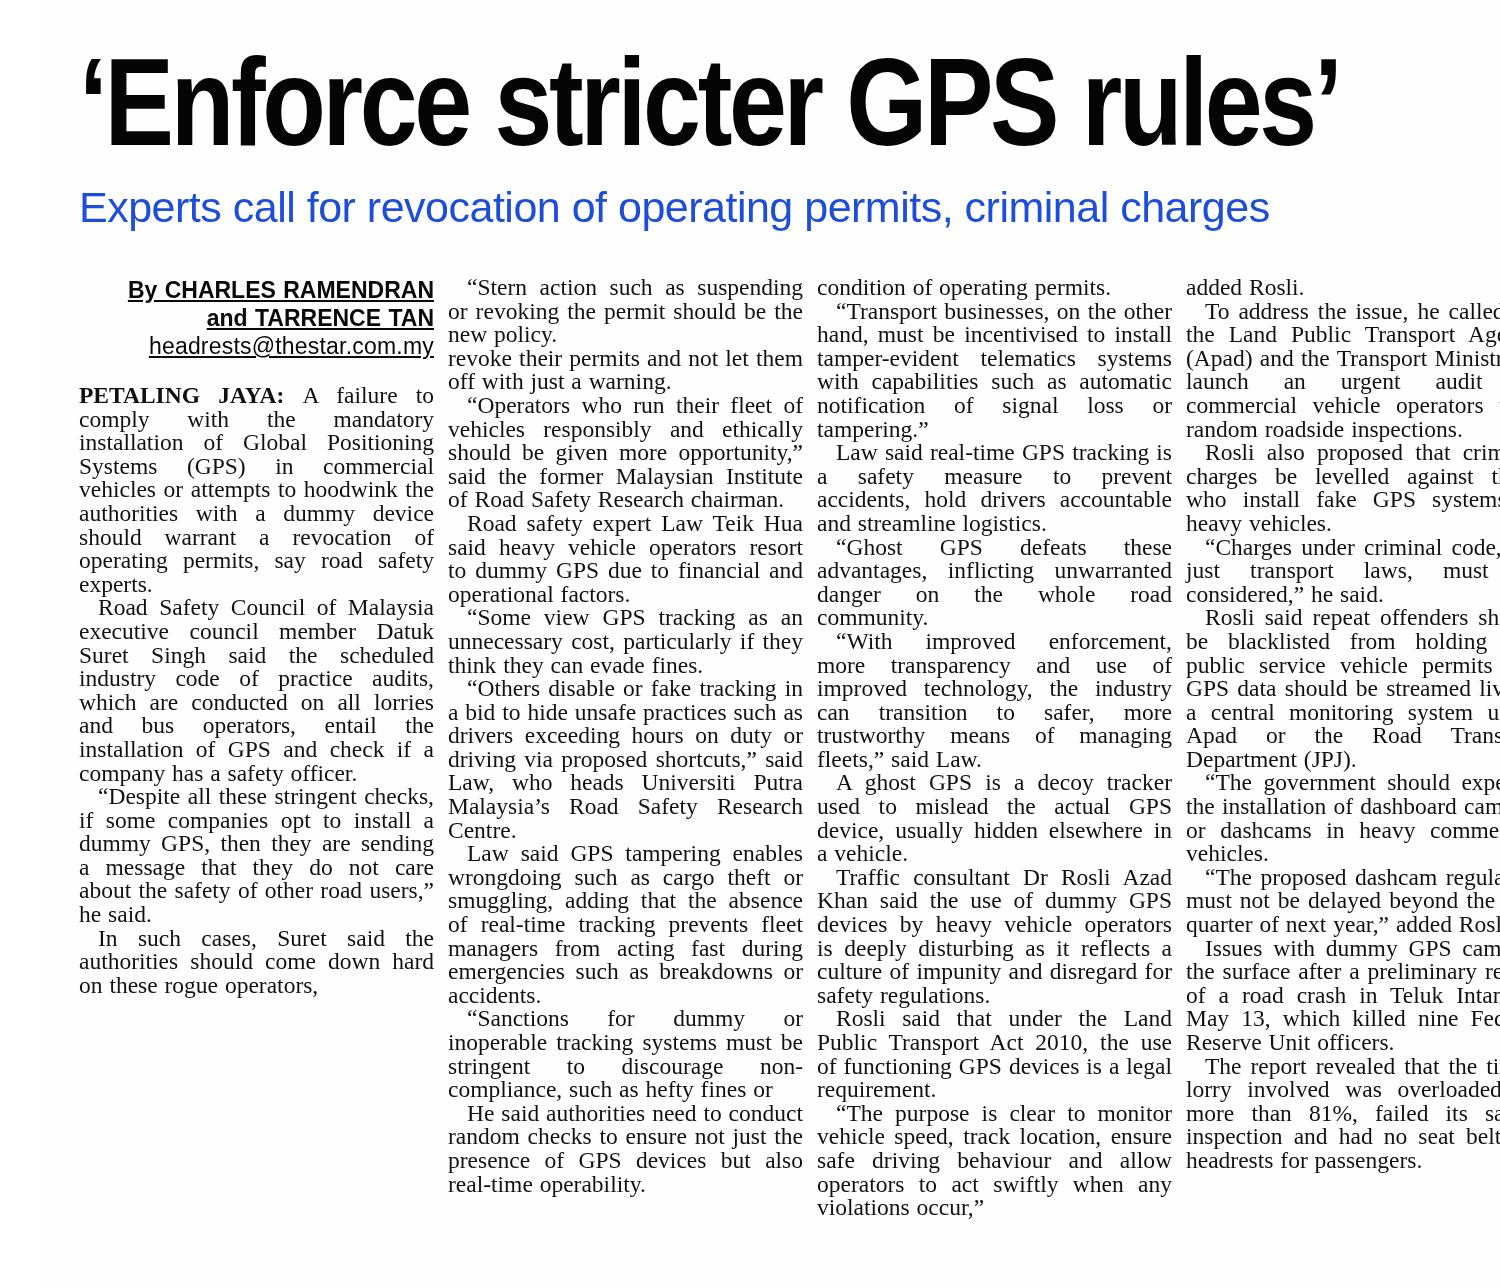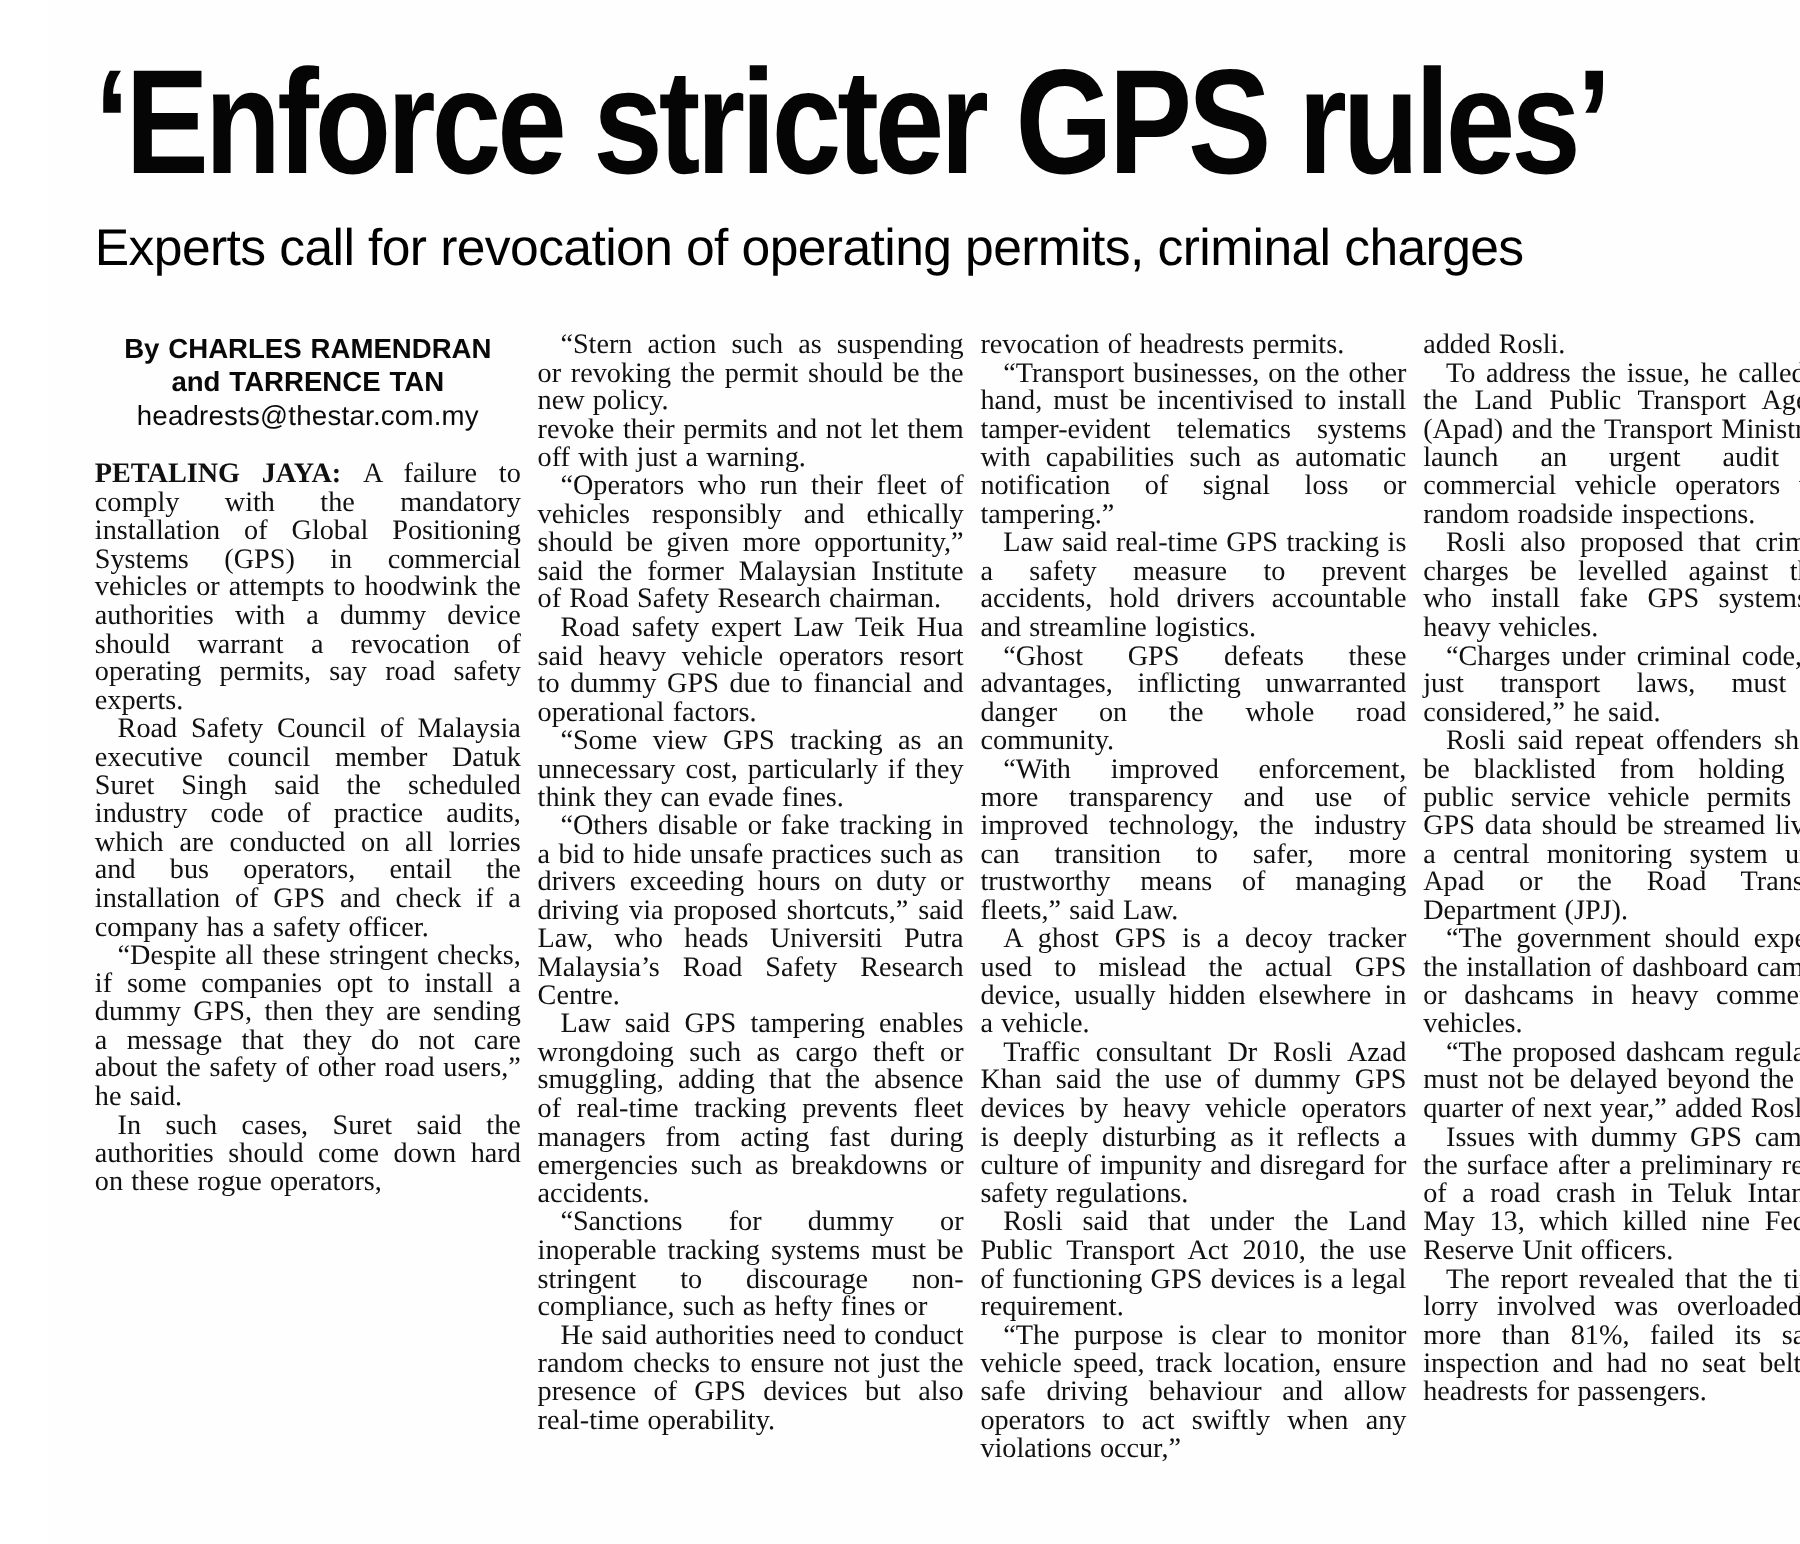--- a/index.html
+++ b/index.html
@@ -36,21 +36,21 @@
     transform: scaleX(0.84);
     transform-origin: 0 50%;
   }
   .subheadline {
     margin-top: 14px;
     font-family: "Liberation Sans", sans-serif;
     font-weight: 400;
     font-size: 43px;
     line-height: 50px;
     letter-spacing: -0.5px;
-    color: #000000;
+    color: #1d4ed8;
     white-space: nowrap;
   }
   .columns {
     margin-top: 44px;
     display: flex;
     gap: 14px;
   }
   .col {
     flex: 0 0 355px;
     width: 355px;
@@ -58,22 +58,23 @@
     font-size: 23.5px;
     line-height: 23.6px;
     word-spacing: 1px;
     color: #111;
   }
   .byline {
     font-family: "Liberation Sans", sans-serif;
     font-size: 23px;
     line-height: 28px;
     margin-bottom: 24px;
-    text-align: center;
+    text-align: right;
     color: #090909;
+    text-decoration: underline;
   }
   .byline .by-bold { font-weight: 700; }
   .byline .by-email { font-weight: 400; letter-spacing: 0.2px; }
   .para { text-indent: 19px; margin: 0; }
   .para.noindent { text-indent: 0; }
   .para b.lead { font-weight: 700; }
 </style>
 </head>
 <body>
 
@@ -101,21 +102,21 @@
         <p class="para noindent">revoke their permits and not let them off with just a warning.</p>
         <p class="para">“Operators who run their fleet of vehicles responsibly and ethically should be given more opportunity,” said the former Malaysian Institute of Road Safety Research chairman.</p>
         <p class="para">Road safety expert Law Teik Hua said heavy vehicle operators resort to dummy GPS due to financial and operational factors.</p>
         <p class="para">“Some view GPS tracking as an unnecessary cost, particularly if they think they can evade fines.</p>
         <p class="para">“Others disable or fake tracking in a bid to hide unsafe practices such as drivers exceeding hours on duty or driving via proposed shortcuts,” said Law, who heads Universiti Putra Malaysia’s Road Safety Research Centre.</p>
         <p class="para">Law said GPS tampering enables wrongdoing such as cargo theft or smuggling, adding that the absence of real-time tracking prevents fleet managers from acting fast during emergencies such as breakdowns or accidents.</p>
         <p class="para">“Sanctions for dummy or inoperable tracking systems must be stringent to discourage non-compliance, such as hefty fines or</p>
         <p class="para">He said authorities need to conduct random checks to ensure not just the presence of GPS devices but also real-time operability.</p>
       </div>
     <div class="col">
-        <p class="para noindent">revocation of headrests permits.</p>
+        <p class="para noindent">condition of operating permits.</p>
         <p class="para">“Transport businesses, on the other hand, must be incentivised to install tamper-evident telematics systems with capabilities such as automatic notification of signal loss or tampering.”</p>
         <p class="para">Law said real-time GPS tracking is a safety measure to prevent accidents, hold drivers accountable and streamline logistics.</p>
         <p class="para">“Ghost GPS defeats these advantages, inflicting unwarranted danger on the whole road community.</p>
         <p class="para">“With improved enforcement, more transparency and use of improved technology, the industry can transition to safer, more trustworthy means of managing fleets,” said Law.</p>
         <p class="para">A ghost GPS is a decoy tracker used to mislead the actual GPS device, usually hidden elsewhere in a vehicle.</p>
         <p class="para">Traffic consultant Dr Rosli Azad Khan said the use of dummy GPS devices by heavy vehicle operators is deeply disturbing as it reflects a culture of impunity and disregard for safety regulations.</p>
         <p class="para">Rosli said that under the Land Public Transport Act 2010, the use of functioning GPS devices is a legal requirement.</p>
         <p class="para">“The purpose is clear to monitor vehicle speed, track location, ensure safe driving behaviour and allow operators to act swiftly when any violations occur,”</p>
       </div>
     <div class="col">

